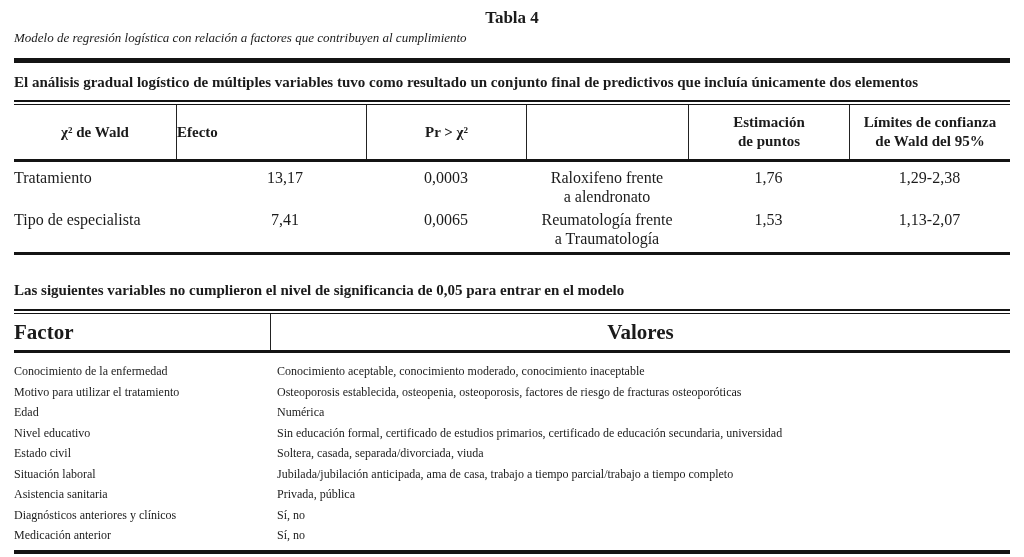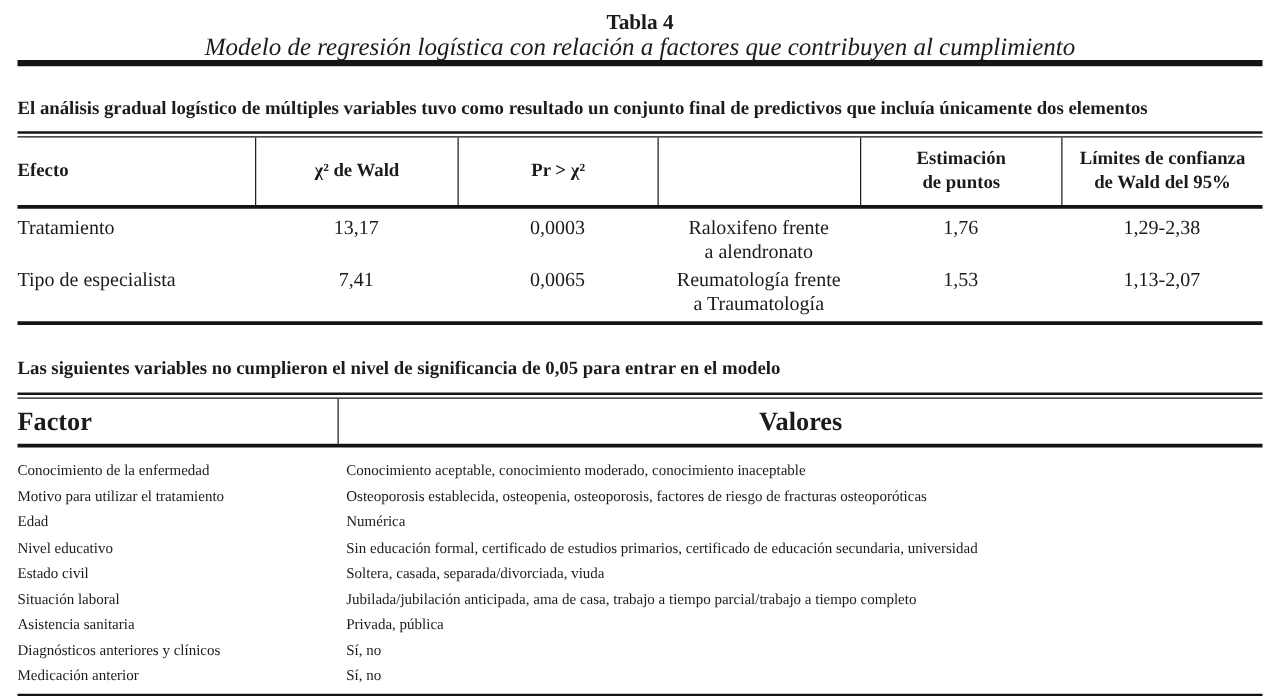--- a/index.html
+++ b/index.html
@@ -8,29 +8,30 @@
     background:#ffffff;
     color:#1b1b1b;
     font-family:"Liberation Serif","DejaVu Serif",serif;
     overflow:hidden;
   }
   .sheet{position:relative;width:996px;margin:0 auto;padding-top:8px;}
   .title{
     text-align:center;font-weight:bold;font-size:17px;line-height:20px;
   }
   .subtitle{
-    text-align:center;font-style:italic;font-size:20px;line-height:20px;
+    font-style:italic;font-size:13px;line-height:20px;
+    margin-bottom:10px;
   }
   .rule-top{height:5px;background:#141414;}
   .rule-thick{height:3px;background:#141414;}
   .rule-bottom{height:4px;background:#141414;}
   .rule-double{height:2px;border-top:2px solid #141414;border-bottom:1px solid #141414;}
   .intro{
     font-weight:bold;font-size:15px;line-height:19px;
-    padding:25px 0 8px 0;
+    padding:10px 0 8px 0;
   }
   .intro2{padding:26px 0 9px 0;}
   
   .hdr1{
     display:flex;height:54px;align-items:stretch;
   }
   .hdr1 .cell{
     display:flex;align-items:center;justify-content:center;
     text-align:center;font-weight:bold;font-size:15px;line-height:19px;
     white-space:pre-line;box-sizing:border-box;
@@ -71,22 +72,22 @@
   <div class="title">Tabla 4</div>
   <div class="subtitle">Modelo de regresión logística con relación a factores que contribuyen al cumplimiento</div>
 
   <div class="rule-top"></div>
 
   <div class="intro">El análisis gradual logístico de múltiples variables tuvo como resultado un conjunto final de predictivos que incluía únicamente dos elementos</div>
 
   <div class="rule-double"></div>
 
   <div class="hdr1">
+    <div class="cell c2">χ² de Wald</div>
     <div class="cell c1">Efecto</div>
-    <div class="cell c2">χ² de Wald</div>
     <div class="cell c3">Pr &gt; χ²</div>
     <div class="cell c4"></div>
     <div class="cell c5">Estimación
 de puntos</div>
     <div class="cell c6">Límites de confianza
 de Wald del 95%</div>
   </div>
 
   <div class="rule-thick"></div>
 

